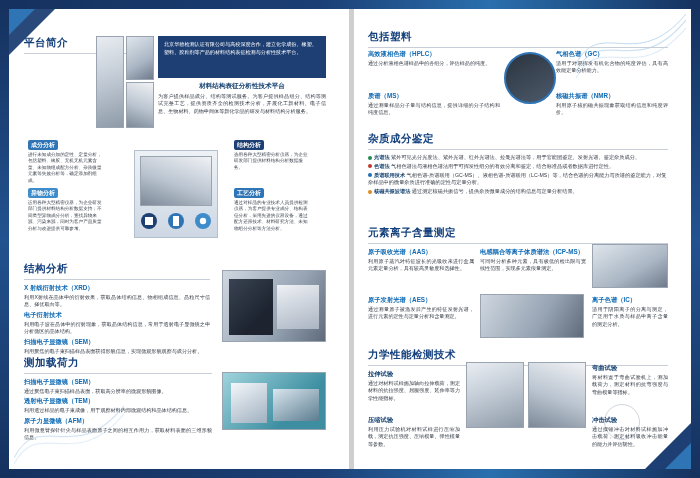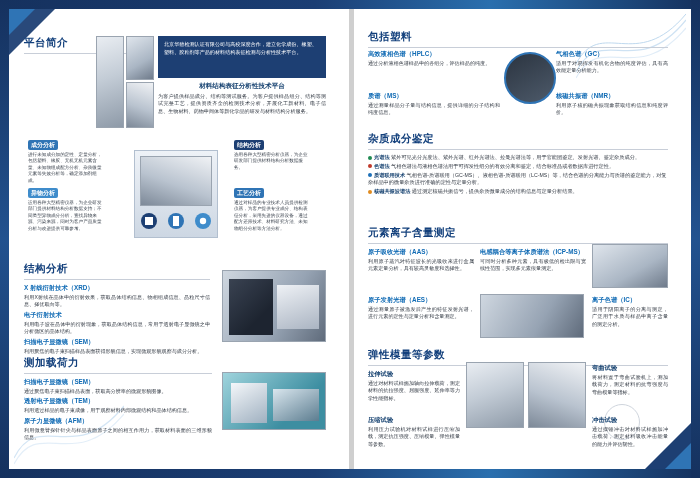--- a/index.html
+++ b/index.html
@@ -313,21 +313,21 @@
     <div class="body">通过测量原子被激发后产生的特征发射光谱，进行元素的定性与定量分析和含量测定。</div>
   </div>
   <div style="position:absolute;left:592px;top:294px;width:76px;">
     <div class="sub">离子色谱（IC）</div>
     <div class="body">适用于阴阳离子的分离与测定，广泛用于水质与样品中离子含量的测定分析。</div>
   </div>
   <div class="imgbox lab-b" style="position:absolute;left:592px;top:244px;width:76px;height:44px;"></div>
   <div class="imgbox lab-d" style="position:absolute;left:480px;top:294px;width:104px;height:44px;"></div>
 
   <div class="sec-wrap" style="left:368px;top:348px;width:300px;">
-    <h2 class="sec">弹性模量等参数</h2>
+    <h2 class="sec">力学性能检测技术</h2>
     <div class="rule" style="width:300px;"></div>
   </div>
   <div style="position:absolute;left:368px;top:368px;width:92px;">
     <div class="sub dark">拉伸试验</div>
     <div class="body">通过对材料试样施加轴向拉伸载荷，测定材料的抗拉强度、屈服强度、延伸率等力学性能指标。</div>
   </div>
   <div style="position:absolute;left:592px;top:362px;width:76px;">
     <div class="sub dark">弯曲试验</div>
     <div class="body">将材料置于弯曲试验机上，测加载荷力，测定材料的抗弯强度与弯曲模量等指标。</div>
   </div>

